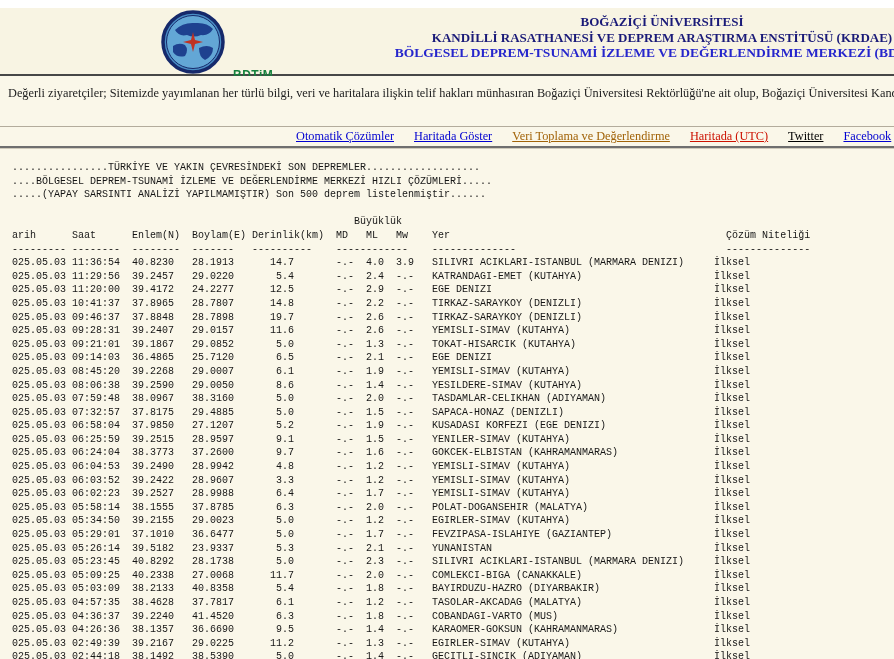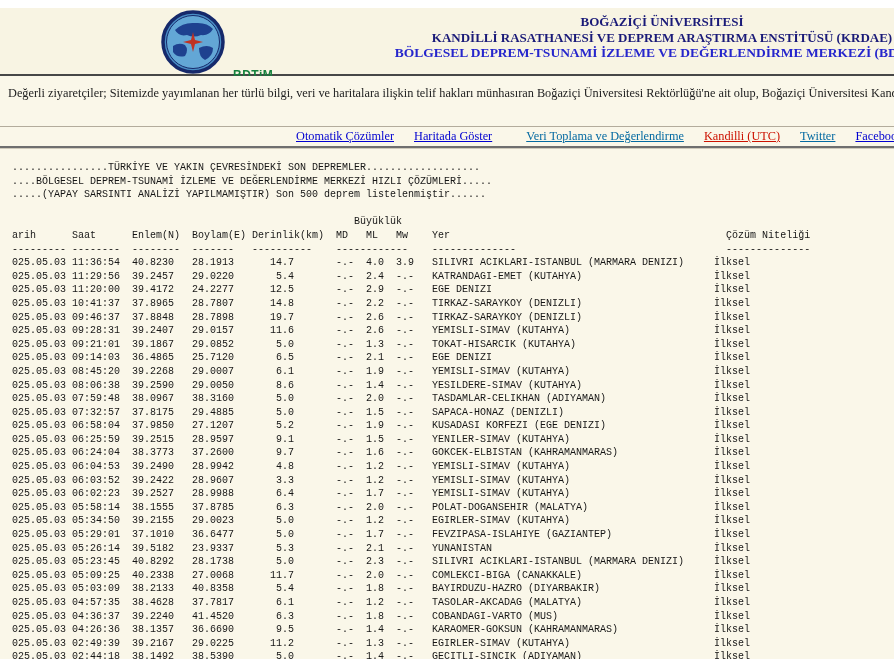--- a/index.html
+++ b/index.html
@@ -75,21 +75,21 @@
     <div id="title-block">
       <div class="title-l12">BOĞAZİÇİ ÜNİVERSİTESİ</div>
       <div class="title-l12">KANDİLLİ RASATHANESİ VE DEPREM ARAŞTIRMA ENSTİTÜSÜ (KRDAE)</div>
       <div class="title-l3">BÖLGESEL DEPREM-TSUNAMİ İZLEME VE DEĞERLENDİRME MERKEZİ (BDTİM)</div>
     </div>
   </div>
 
   <div id="content">
     <div id="disc1" class="disc-line">Değerli ziyaretçiler; Sitemizde yayımlanan her türlü bilgi, veri ve haritalara ilişkin telif hakları münhasıran Boğaziçi Üniversitesi Rektörlüğü'ne ait olup, Boğaziçi Üniversitesi Kandilli R</div>
     <div id="box-bottom-line"></div>
-    <div id="nav-links"><a style="color: rgb(0, 0, 208); margin-top: 12px;">Otomatik Çözümler</a><a style="color: rgb(0, 0, 208); text-align: center;">Haritada Göster</a><a style="color: #0369a1; margin-left: 14px;">Veri Toplama ve Değerlendirme</a><a style="color: rgb(204, 17, 0);">Kandilli (UTC)</a><a style="color: #0369a1;">Twitter</a><a style="color: rgb(0, 0, 208);">Facebook</a></div>
+    <div id="nav-links"><a style="color: rgb(0, 0, 208); margin-top: 12px;">Otomatik Çözümler</a><a style="color: rgb(0, 0, 208); text-align: center;">Haritada Göster</a><a style="color: #a16207;">Veri Toplama ve Değerlendirme</a><a style="color: rgb(204, 17, 0);">Haritada (UTC)</a><a style="color: #000000;">Twitter</a><a style="color: rgb(0, 0, 208);">Facebook</a></div>
     <div id="hr-line"></div>
     <pre id="quake-pre">................TÜRKİYE VE YAKIN ÇEVRESİNDEKİ SON DEPREMLER...................
 ....BÖLGESEL DEPREM-TSUNAMİ İZLEME VE DEĞERLENDİRME MERKEZİ HIZLI ÇÖZÜMLERİ.....
 .....(YAPAY SARSINTI ANALİZİ YAPILMAMIŞTIR) Son 500 deprem listelenmiştir......
 
                                                          Büyüklük
 arih      Saat      Enlem(N)  Boylam(E) Derinlik(km)  MD   ML   Mw    Yer                                              Çözüm Niteliği
 --------- --------  --------  -------   ----------    ------------    --------------                                   --------------
 025.05.03 11:36:54  40.8230   28.1913      14.7       -.-  4.0  3.9   SILIVRI ACIKLARI-ISTANBUL (MARMARA DENIZI)     İlksel
 025.05.03 11:29:56  39.2457   29.0220       5.4       -.-  2.4  -.-   KATRANDAGI-EMET (KUTAHYA)                      İlksel

